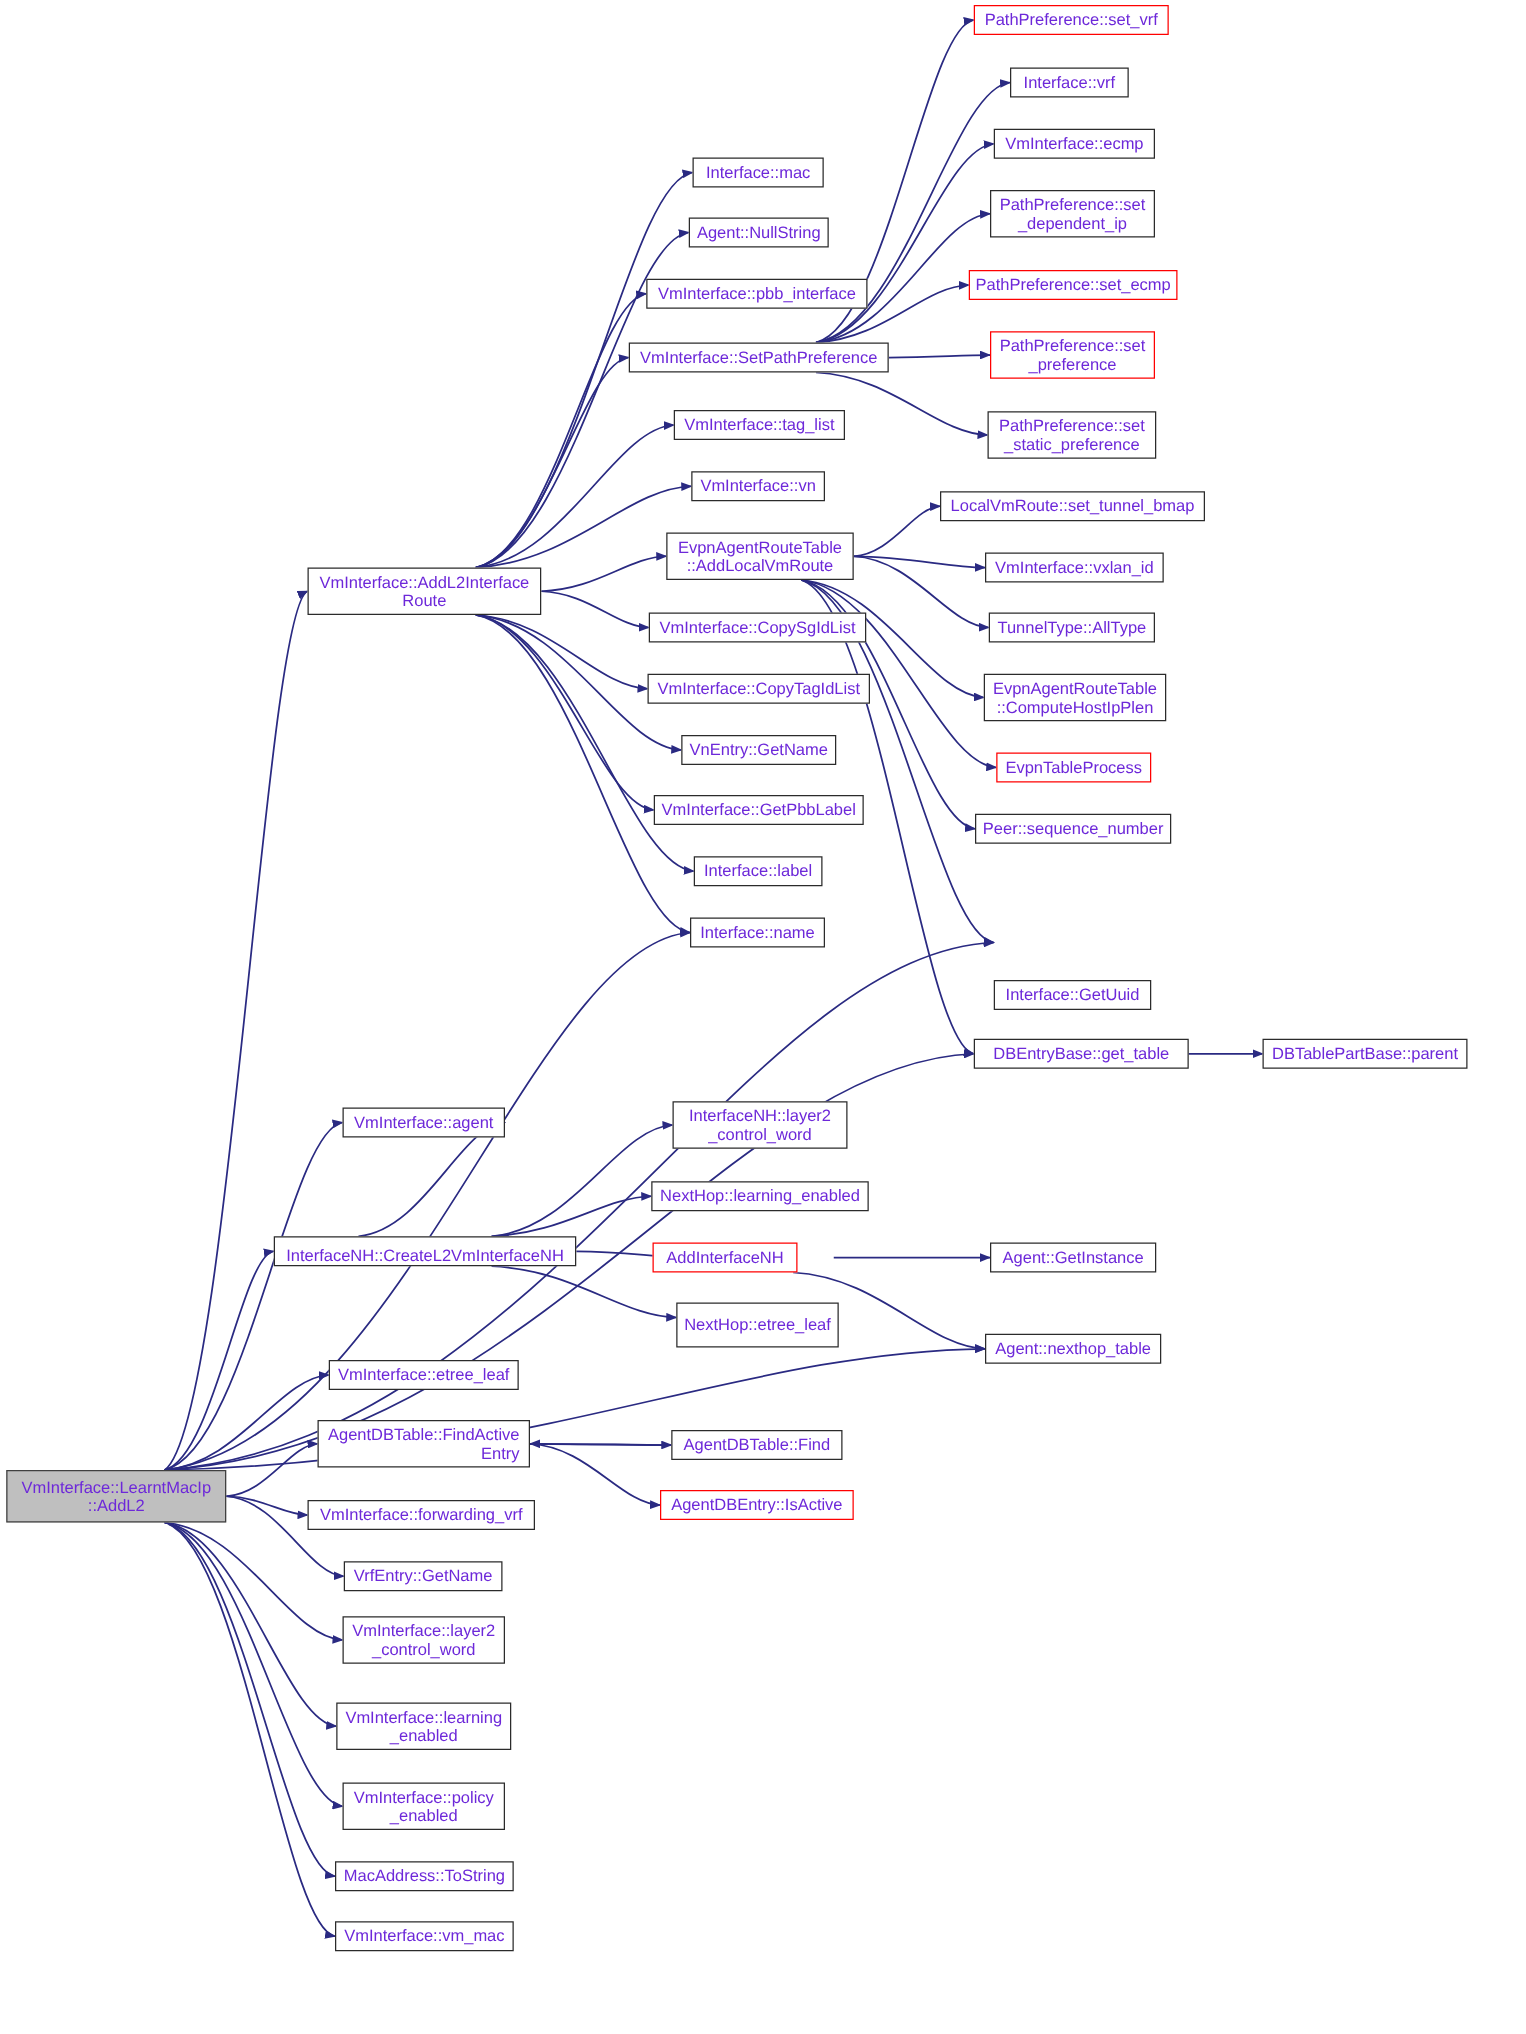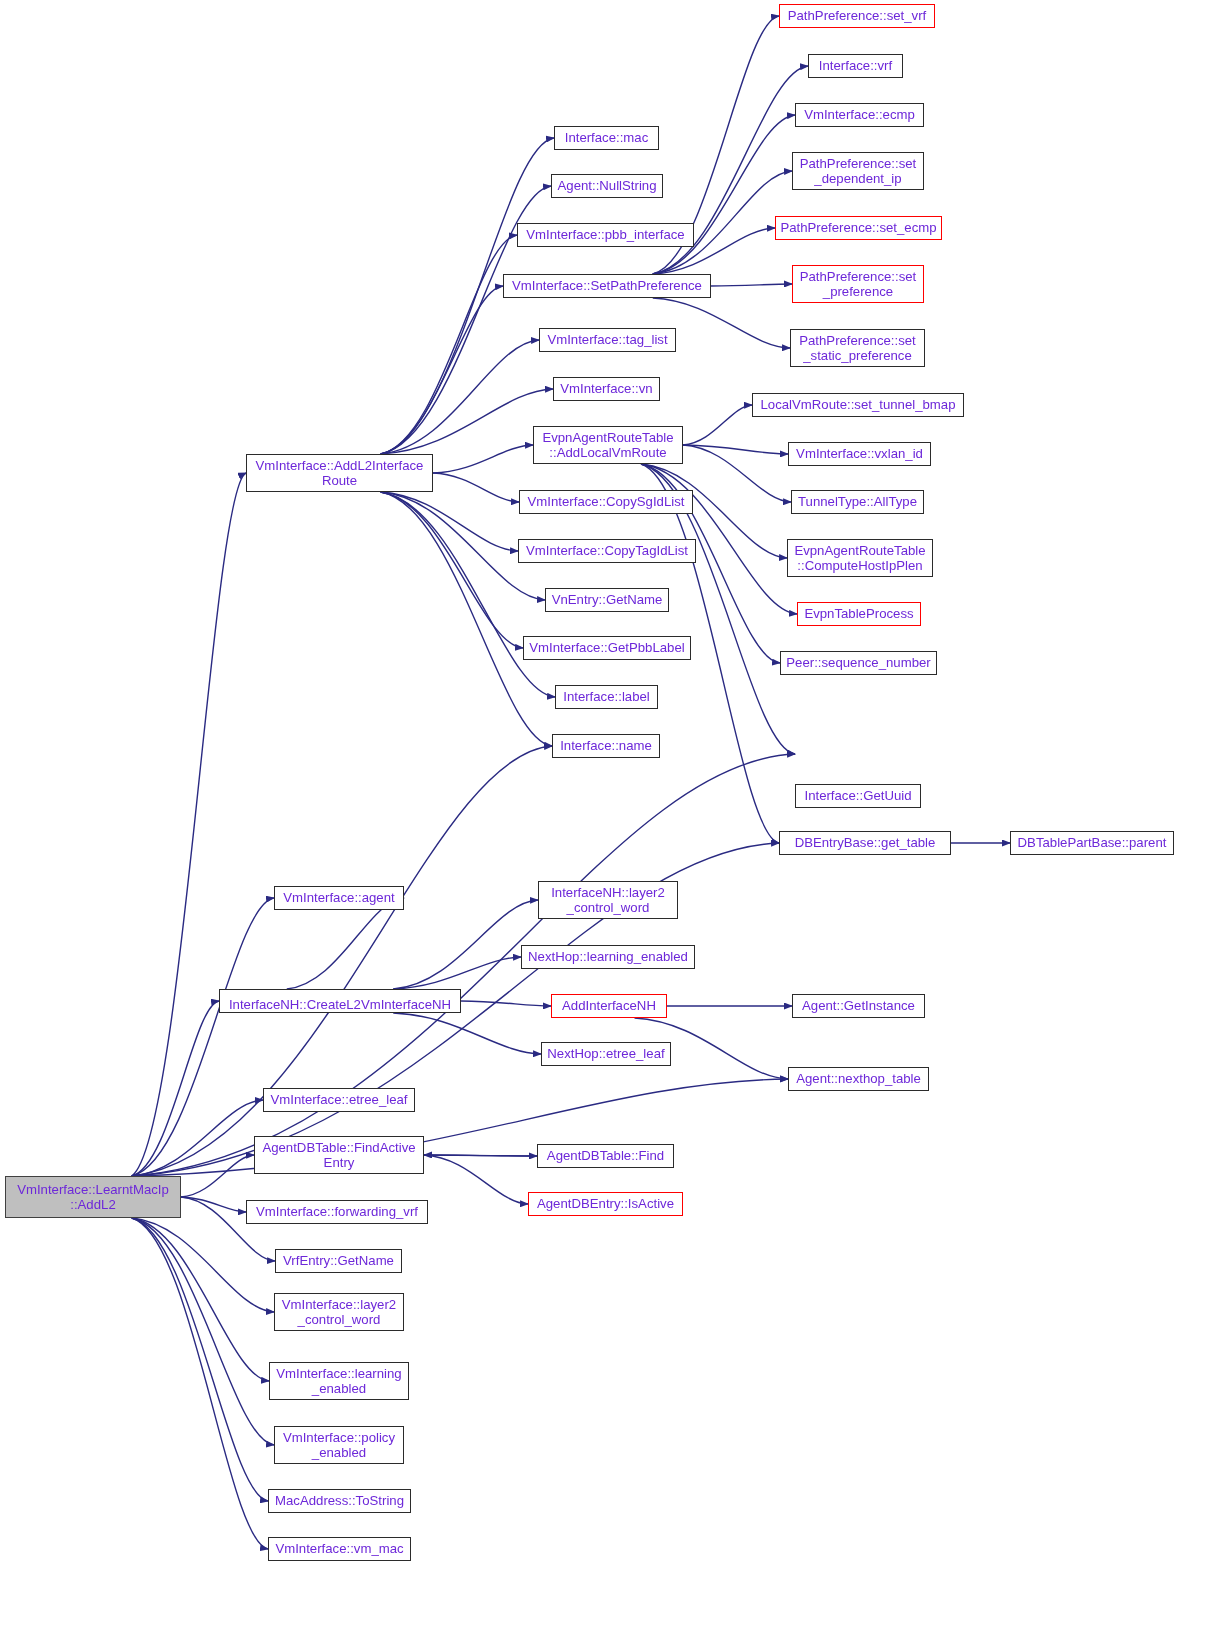--- a/index.html
+++ b/index.html
@@ -118,26 +118,26 @@
       <div class="node red" style="left: 797px; top: 602px; width: 124px; height: 24px;"><span>EvpnTableProcess</span></div>
       <div class="node" style="left: 780px; top: 651px; width: 157px; height: 24px;"><span>Peer::sequence_number</span></div>
       <div class="node" style="left: 795px; top: 742px; width: 126px; height: 24px; margin-top: 42px;"><span>Interface::GetUuid</span></div>
       <div class="node" style="left: 779px; top: 831px; width: 172px; height: 24px;"><span>DBEntryBase::get_table</span></div>
       <div class="node" style="left: 1010px; top: 831px; width: 164px; height: 24px;"><span>DBTablePartBase::parent</span></div>
       <div class="node" style="left: 274px; top: 886px; width: 130px; height: 24px;"><span>VmInterface::agent</span></div>
       <div class="node" style="left: 538px; top: 881px; width: 140px; height: 38px;"><span>InterfaceNH::layer2
 _control_word</span></div>
       <div class="node" style="left: 521px; top: 945px; width: 174px; height: 24px;"><span>NextHop::learning_enabled</span></div>
       <div class="node" style="left: 219px; top: 989px; width: 242px; height: 24px; align-items: flex-end;"><span>InterfaceNH::CreateL2VmInterfaceNH</span></div>
-      <div class="node red" style="left: 551px; top: 994px; width: 116px; height: 24px;"><span>AddInterfaceNH</span></div>
+      <div class="node red" style="left: 522px; top: 994px; width: 116px; height: 24px;"><span>AddInterfaceNH</span></div>
       <div class="node" style="left: 792px; top: 994px; width: 133px; height: 24px;"><span>Agent::GetInstance</span></div>
-      <div class="node" style="left: 541px; top: 1042px; width: 130px; height: 24px;"><span>NextHop::etree_leaf</span></div>
+      <div class="node" style="left: 541px; top: 1042px; width: 130px; height: 36px;"><span>NextHop::etree_leaf</span></div>
       <div class="node" style="left: 788px; top: 1067px; width: 141px; height: 24px;"><span>Agent::nexthop_table</span></div>
       <div class="node" style="left: 263px; top: 1088px; width: 152px; height: 24px;"><span>VmInterface::etree_leaf</span></div>
-      <div class="node" style="left: 254px; top: 1136px; width: 170px; height: 38px;"><span>AgentDBTable::FindActive
+      <div class="node" style="left: 254px; top: 1136px; width: 170px; height: 38px; text-align: right;"><span>AgentDBTable::FindActive
 Entry</span></div>
       <div class="node" style="left: 537px; top: 1144px; width: 137px; height: 24px;"><span>AgentDBTable::Find</span></div>
       <div class="node red" style="left: 528px; top: 1192px; width: 155px; height: 24px;"><span>AgentDBEntry::IsActive</span></div>
       <div class="node" style="left: 246px; top: 1200px; width: 182px; height: 24px;"><span>VmInterface::forwarding_vrf</span></div>
       <div class="node" style="left: 275px; top: 1249px; width: 127px; height: 24px;"><span>VrfEntry::GetName</span></div>
       <div class="node" style="left: 274px; top: 1293px; width: 130px; height: 38px;"><span>VmInterface::layer2
 _control_word</span></div>
       <div class="node" style="left: 269px; top: 1362px; width: 140px; height: 38px;"><span>VmInterface::learning
 _enabled</span></div>
       <div class="node" style="left: 274px; top: 1426px; width: 130px; height: 38px;"><span>VmInterface::policy

